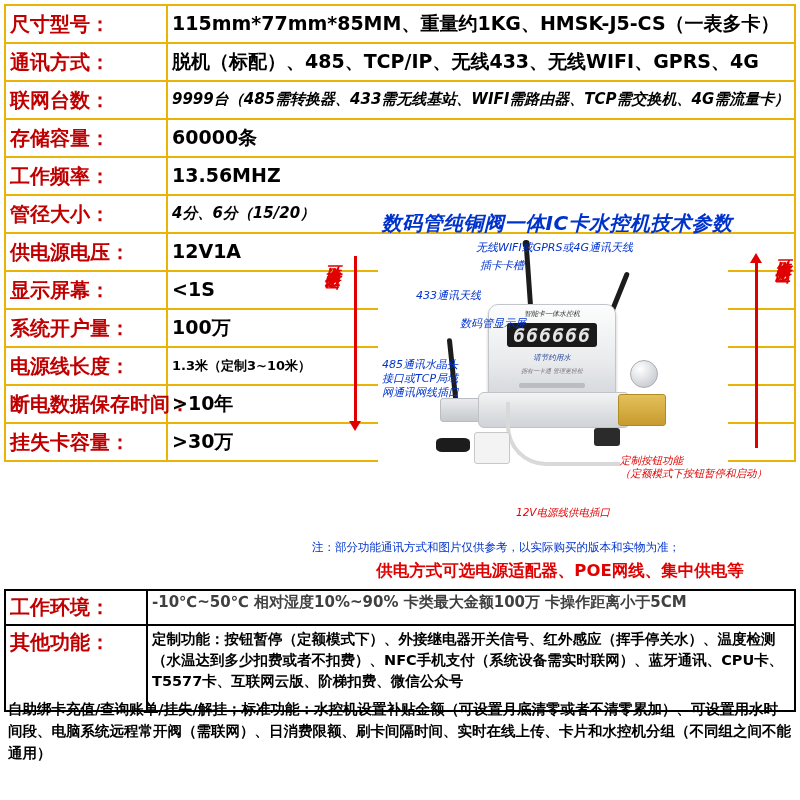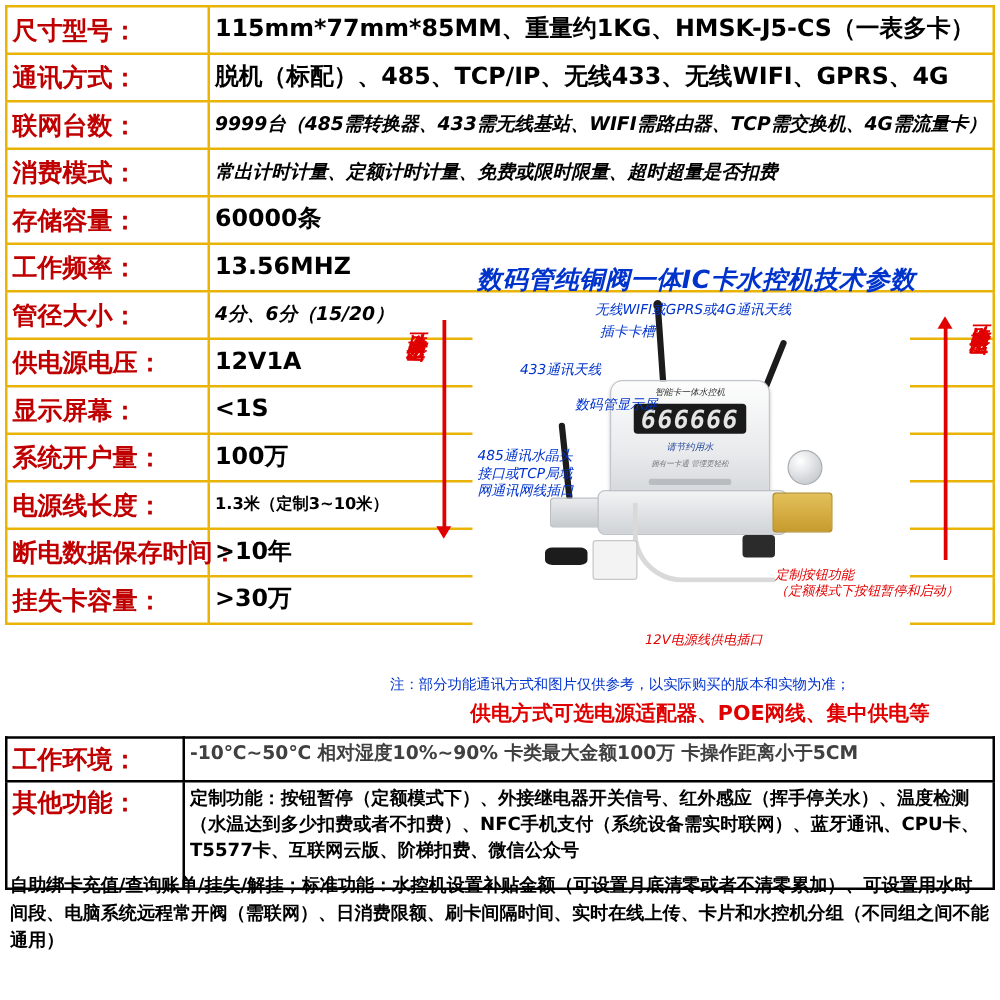--- a/index.html
+++ b/index.html
@@ -191,24 +191,20 @@
       <td class="lbl">尺寸型号：</td>
       <td class="val">115mm*77mm*85MM、重量约1KG、HMSK-J5-CS（一表多卡）</td>
     </tr>
     <tr class="row-h">
       <td class="lbl">通讯方式：</td>
       <td class="val">脱机（标配）、485、TCP/IP、无线433、无线WIFI、GPRS、4G</td>
     </tr>
     <tr class="row-h">
       <td class="lbl">联网台数：</td>
       <td class="val small">9999台（485需转换器、433需无线基站、WIFI需路由器、TCP需交换机、4G需流量卡）</td>
-    </tr>
-    <tr class="row-h">
-      <td class="lbl">消费模式：</td>
-      <td class="val small">常出计时计量、定额计时计量、免费或限时限量、超时超量是否扣费</td>
     </tr>
     <tr class="row-h">
       <td class="lbl">存储容量：</td>
       <td class="val val-narrow">60000条</td>
     </tr>
     <tr class="row-h">
       <td class="lbl">工作频率：</td>
       <td class="val val-narrow">13.56MHZ</td>
     </tr>
     <tr class="row-h">

